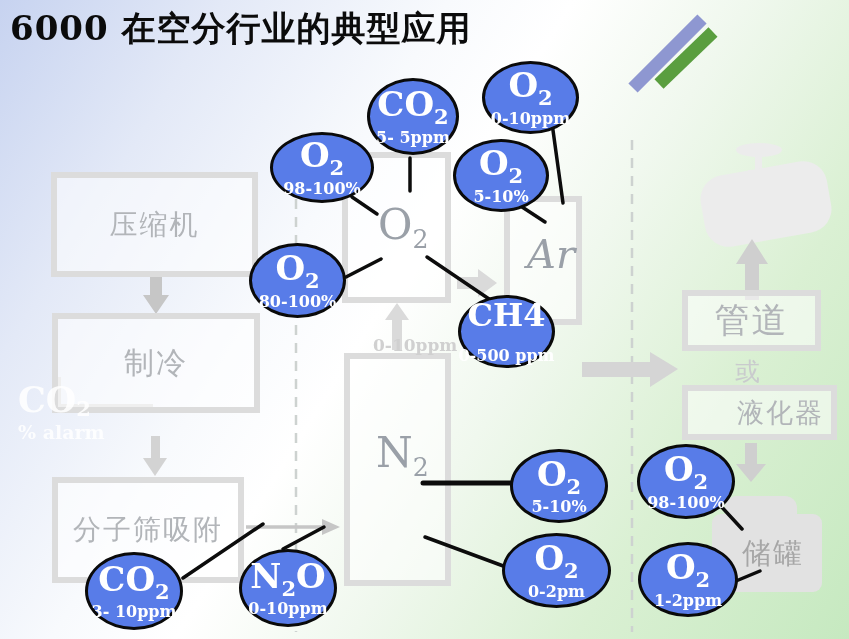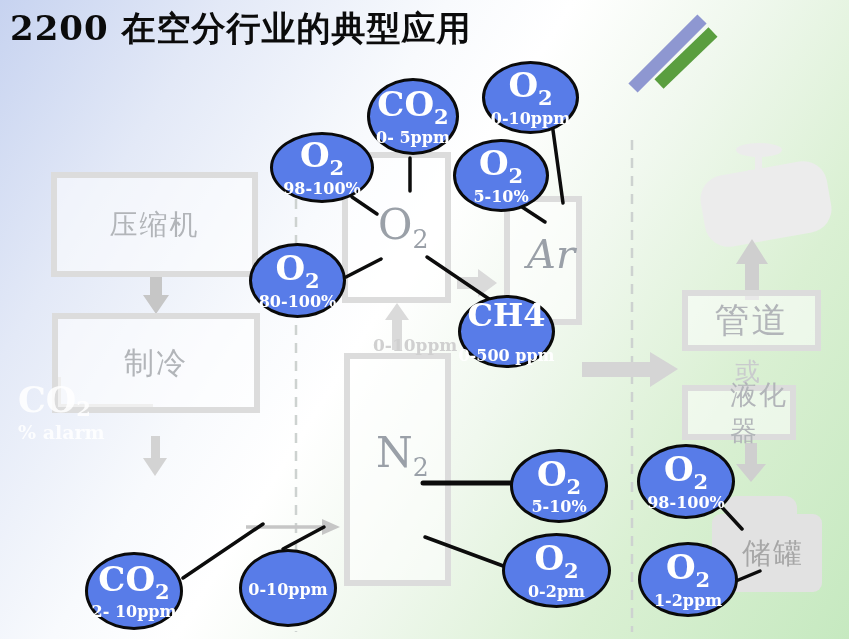--- a/index.html
+++ b/index.html
@@ -69,35 +69,38 @@
     <path d="M457 277 H478 V269 L497 283 L478 297 V289 H457 Z" fill="#dadada"></path>
     <path d="M392 350 V320 H385 L397 303 L409 320 H402 V350 Z" fill="#dadada"></path>
 
     <line x1="246" y1="527" x2="325" y2="527" stroke="#c6c6c6" stroke-width="3.5"></line>
     <path d="M340 527 L322 519 L322 535 Z" fill="#c6c6c6"></path>
 
     <rect x="55" y="377" width="6" height="31" fill="#dcdcdc"></rect>
     <rect x="55" y="404" width="98" height="8" fill="#dcdcdc"></rect>
   </svg>
 
-  <div class="title">2200 在空分行业的典型应用</div>
+  <div class="title">6000 在空分行业的典型应用</div>
 
   <div class="pbox" style="left:52px;top:313px;width:208px;height:100px;font-size:30px;">
     <span>制冷</span>
   </div>
   <div class="pbox" style="left:51px;top:172px;width:207px;height:105px;font-size:28px;">
     <span>压缩机</span>
   </div>
+  <div class="pbox" style="left:52px;top:477px;width:192px;height:106px;font-size:28px;">
+    <span>分子筛吸附</span>
+  </div>
   <div class="pbox" style="left:342px;top:152px;width:109px;height:151px;"></div>
   <div class="pbox" style="left:504px;top:196px;width:78px;height:129px;"></div>
   <div class="pbox" style="left:344px;top:353px;width:107px;height:233px;"></div>
   <div class="pbox" style="left:682px;top:290px;width:139px;height:61px;font-size:35px;">
     <span>管道</span>
   </div>
-  <div class="pbox" style="left:682px;top:385px;width:114px;height:55px;font-size:27px;padding-left:42px;">
+  <div class="pbox" style="left:682px;top:385px;width:155px;height:55px;font-size:27px;padding-left:42px;">
     <span>液化器</span>
   </div>
 
   <div class="stream-label" style="left:378px;top:204px;font-size:42px;"><span>O</span><span class="sub">2</span></div>
   <div class="stream-label" style="left:527px;top:234px;font-size:40px;font-style:italic;"><span>Ar</span><span class="sub"></span></div>
   <div class="stream-label" style="left:376px;top:432px;font-size:42px;"><span>N</span><span class="sub">2</span></div>
 
   <div class="or-label">或</div>
   <div class="tank-label">储罐</div>
 
@@ -119,21 +122,21 @@
       <line x1="283" y1="549" x2="324" y2="527"></line>
       <line x1="423" y1="483" x2="515" y2="483" stroke-width="5"></line>
       <line x1="425" y1="537" x2="506" y2="567"></line>
       <line x1="718" y1="503" x2="742" y2="529"></line>
       <line x1="736" y1="581" x2="760" y2="571"></line>
     </g>
   </svg>
 
   <div class="bubble" style="left:367px;top:78px;width:92px;height:77px;">
     <div class="formula"><span>CO</span><span class="sub">2</span><span></span></div>
-    <div class="value">0- 5ppm</div>
+    <div class="value">5- 5ppm</div>
   </div>
   <div class="bubble" style="left:482px;top:61px;width:97px;height:73px;">
     <div class="formula"><span>O</span><span class="sub">2</span><span></span></div>
     <div class="value">0-10ppm</div>
   </div>
   <div class="bubble" style="left:270px;top:132px;width:104px;height:71px;">
     <div class="formula"><span>O</span><span class="sub">2</span><span></span></div>
     <div class="value">98-100%</div>
   </div>
   <div class="bubble" style="left:453px;top:139px;width:96px;height:73px;">
@@ -143,23 +146,24 @@
   <div class="bubble" style="left:249px;top:243px;width:97px;height:75px;">
     <div class="formula"><span>O</span><span class="sub">2</span><span></span></div>
     <div class="value">80-100%</div>
   </div>
   <div class="bubble" style="left:458px;top:295px;width:97px;height:73px;gap:8px;">
     <div class="formula" style="font-size:32px;"><span>CH4</span><span class="sub"></span><span></span></div>
     <div class="value">0-500 ppm</div>
   </div>
   <div class="bubble" style="left:85px;top:552px;width:98px;height:78px;">
     <div class="formula"><span>CO</span><span class="sub">2</span><span></span></div>
-    <div class="value">2- 10ppm</div>
+    <div class="value">3- 10ppm</div>
   </div>
   <div class="bubble" style="left:239px;top:549px;width:98px;height:78px;">
+    <div class="formula"><span>N</span><span class="sub">2</span><span>O</span></div>
     <div class="value">0-10ppm</div>
   </div>
   <div class="bubble" style="left:510px;top:449px;width:98px;height:74px;">
     <div class="formula"><span>O</span><span class="sub">2</span><span></span></div>
     <div class="value">5-10%</div>
   </div>
   <div class="bubble" style="left:502px;top:533px;width:109px;height:75px;">
     <div class="formula"><span>O</span><span class="sub">2</span><span></span></div>
     <div class="value">0-2pm</div>
   </div>

